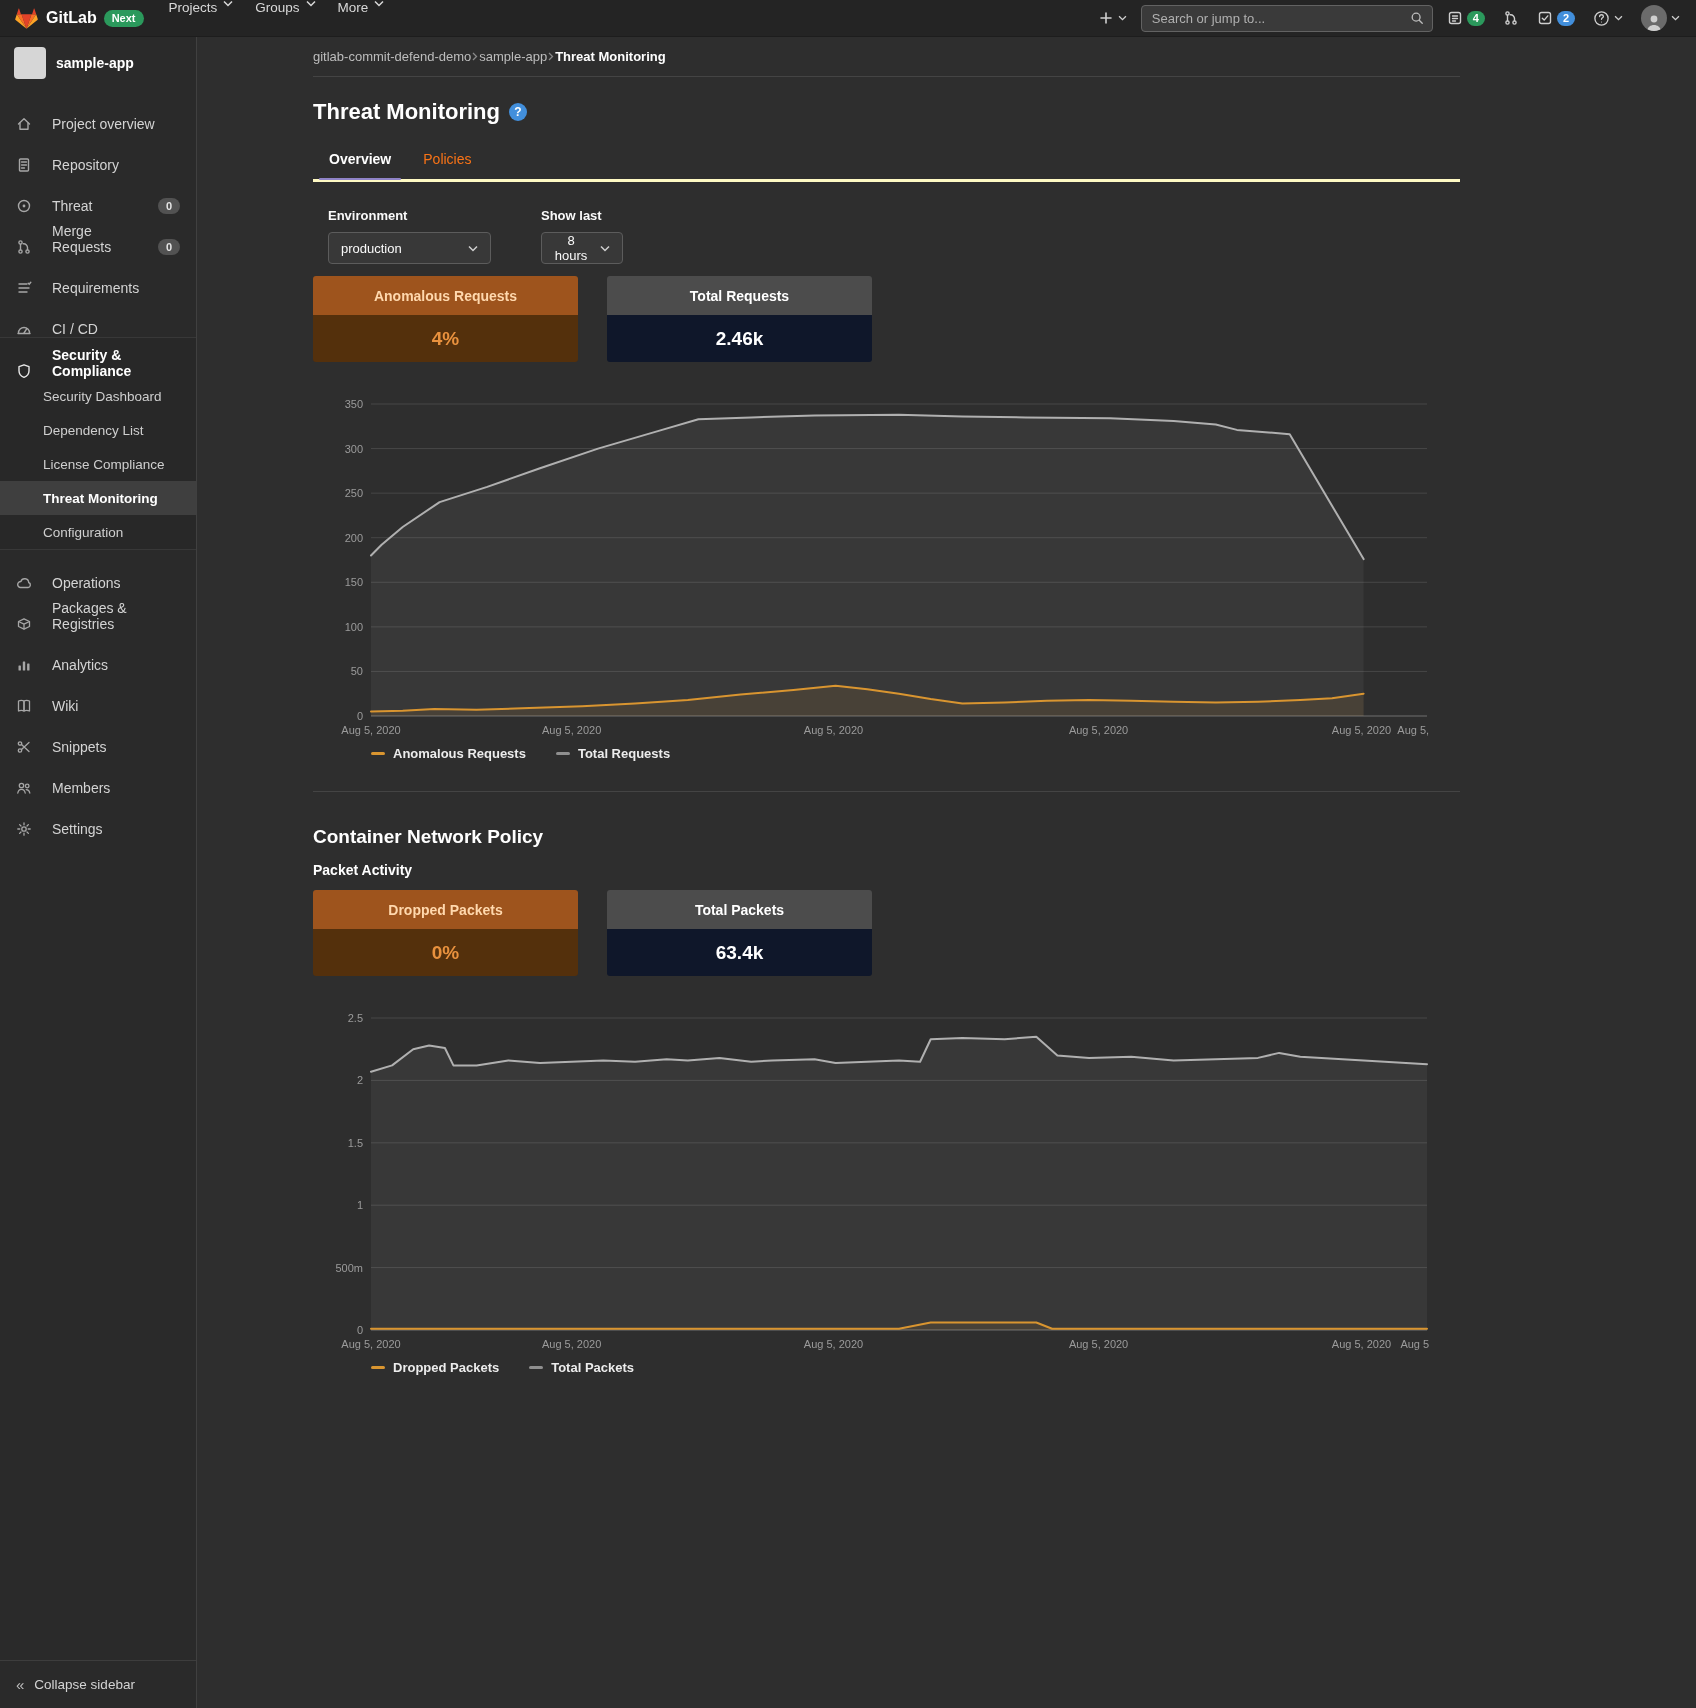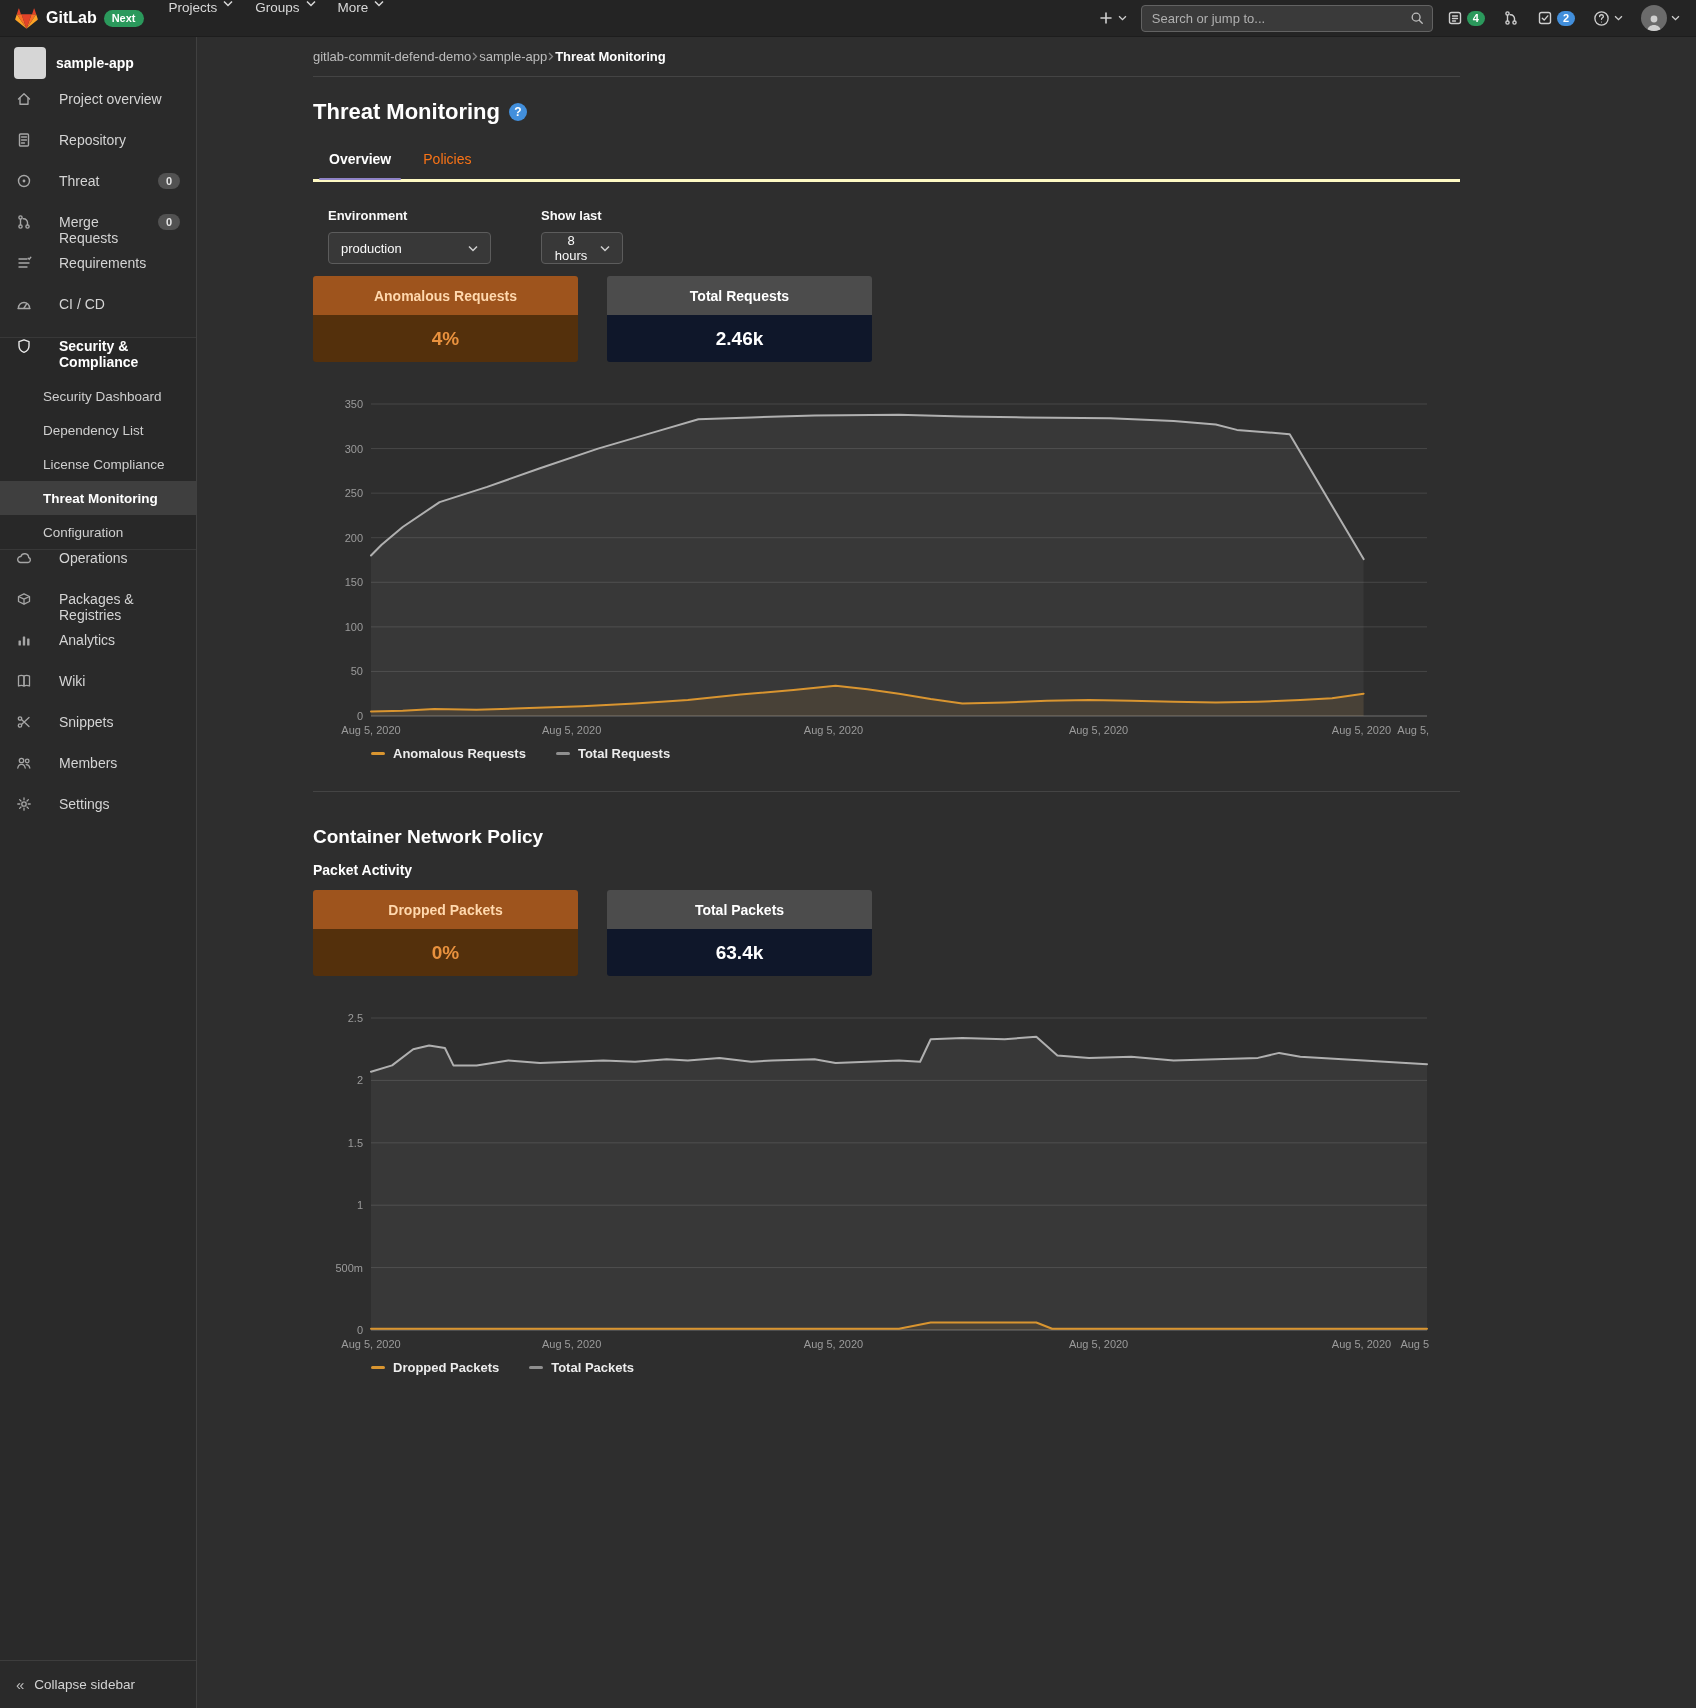--- a/index.html
+++ b/index.html
@@ -46,21 +46,21 @@
   
   .sidebar {
     position:fixed; top:37px; left:0; bottom:0; width:197px; z-index:40;
     background:#2a2a2a; border-right:1px solid #404040;
     display:flex; flex-direction:column;
   }
   .project-head { display:flex; align-items:center; gap:10px; padding:10px 14px 8px; }
   .project-avatar { width:32px; height:32px; border-radius:4px; background:#d6d6d6; flex:none; }
   .project-name { font-size:14px; font-weight:bold; color:#fff; }
   .side-nav { flex:1; overflow:hidden; padding-top:4px; }
-  .side-item { display:flex; align-items:flex-start; gap:27px; height:41px; padding:0 16px;
+  .side-item { display:flex; align-items:flex-end; gap:20px; height:41px; padding:0 16px;
     font-size:14px; color:#d4d4d4; cursor:pointer; }
   .side-item .sicon { color:#a6a6a6; display:flex; flex:none; }
   .side-badge { margin-left:auto; background:#525252; color:#e4e4e4; font-size:11px;
     font-weight:bold; padding:1px 8px; border-radius:9px; line-height:14px; }
   .side-group { background:#282828; border-top:1px solid #383838; border-bottom:1px solid #383838; }
   .side-group .parent { font-weight:bold; color:#fff; }
   .side-group .parent .sicon { color:#e8e8e8; }
   .sub-item { display:flex; align-items:center; height:34px; padding:0 16px 0 43px;
     font-size:13.5px; color:#cfcfcf; cursor:pointer; }
   .sub-item.active { background:#3f3f3f; color:#fff; font-weight:bold; }

